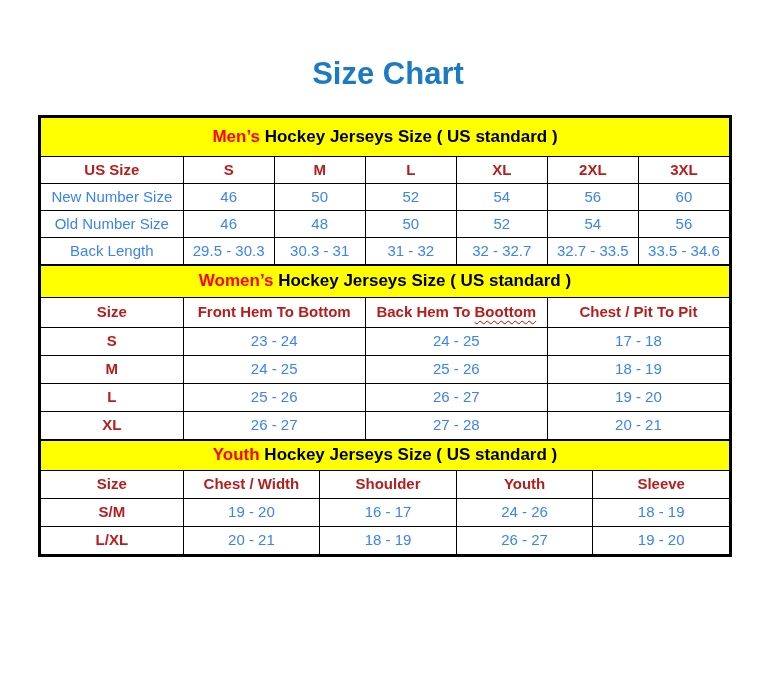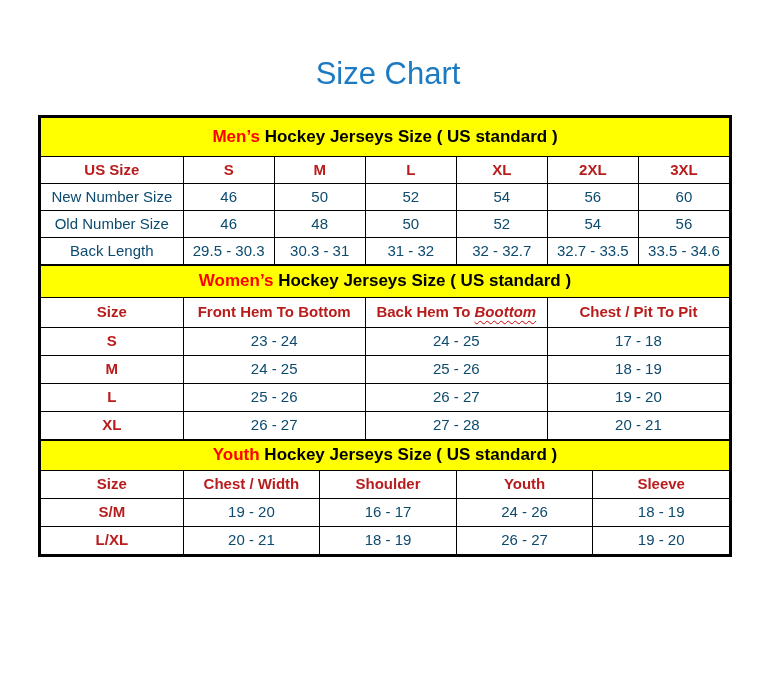--- a/index.html
+++ b/index.html
@@ -8,21 +8,21 @@
     width: 776px; height: 692px;
     background: #ffffff;
     font-family: "Liberation Sans", sans-serif;
     color: #111111;
   }
   .page-title {
     margin: 58px 0 0 0;
     width: 776px;
     text-align: center;
     font-size: 31px;
-    font-weight: normal;
+    font-weight: bold;
     color: #1b7ac2;
     line-height: 1;
     letter-spacing: 0px;
   }
   .chart-box {
     width: 694px;
     margin: 26px 0 0 38px;
     border: 2px solid #000000;
   }
   table {
@@ -34,21 +34,21 @@
     border: 1px solid #000000;
     text-align: center;
     vertical-align: middle;
     padding: 0 2px;
     font-size: 15px;
     line-height: 1.1;
     overflow: hidden;
     white-space: nowrap;
   }
   th { font-weight: bold; color: #b91c1c; }
-  td { font-weight: normal; color: #0c4a6e; }
+  td { font-weight: normal; color: #3b82f6; }
   td.rowlabel-plain { font-weight: normal; }
   th.rowlabel-bold { font-weight: bold; }
   .band-cell {
     background: #ffff00;
     font-weight: bold;
     font-size: 17px;
     color: #000000;
   }
   .band-hl { color: #ff0000; }
   .mens .band-cell   { height: 39px; }
@@ -57,21 +57,20 @@
   .womens th.colhead, .womens td.colhead-row { height: 30px; }
   .womens th, .womens td { height: 28px; }
   .youth .band-cell  { height: 30px; }
   .youth th, .youth td { height: 28px; }
   .misspell {
     text-decoration-line: underline;
     text-decoration-style: wavy;
     text-decoration-color: #cc0000;
     text-decoration-thickness: 1px;
     text-underline-offset: 3px;
-    font-style: italic;
   }
 </style>
 </head>
 <body>
 
 <h1 class="page-title">Size Chart</h1>
 
 <div class="chart-box">
 
   <table class="mens">

